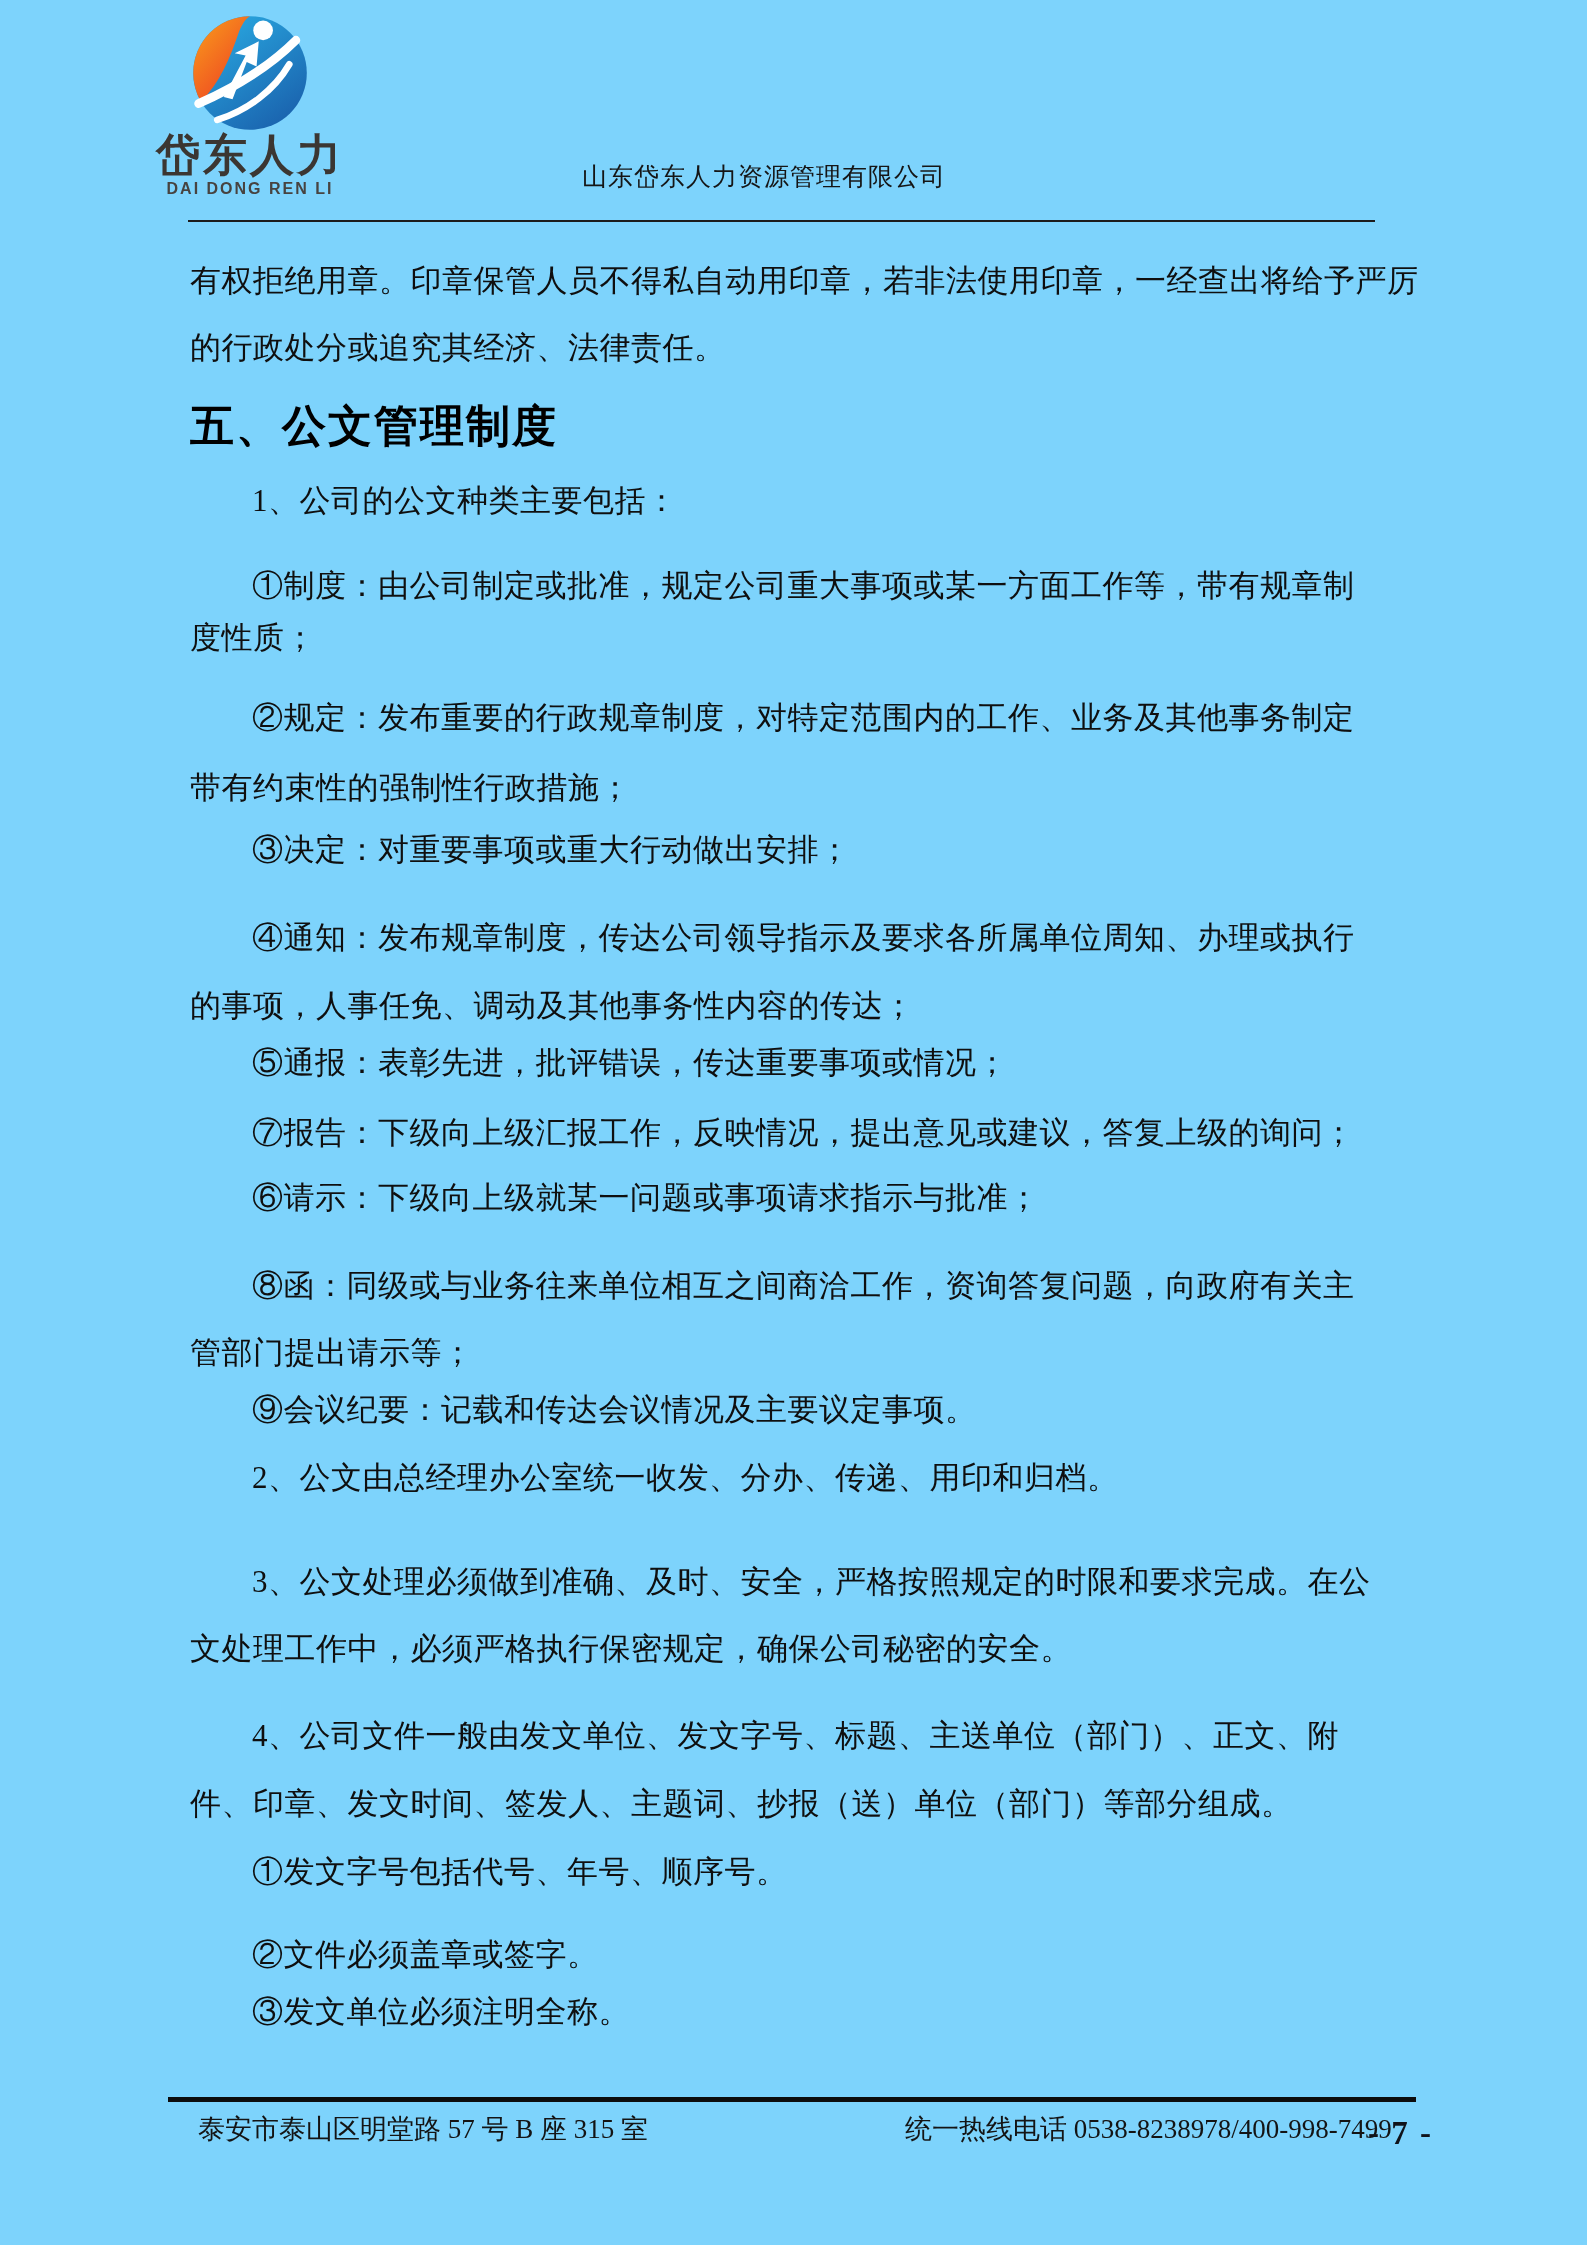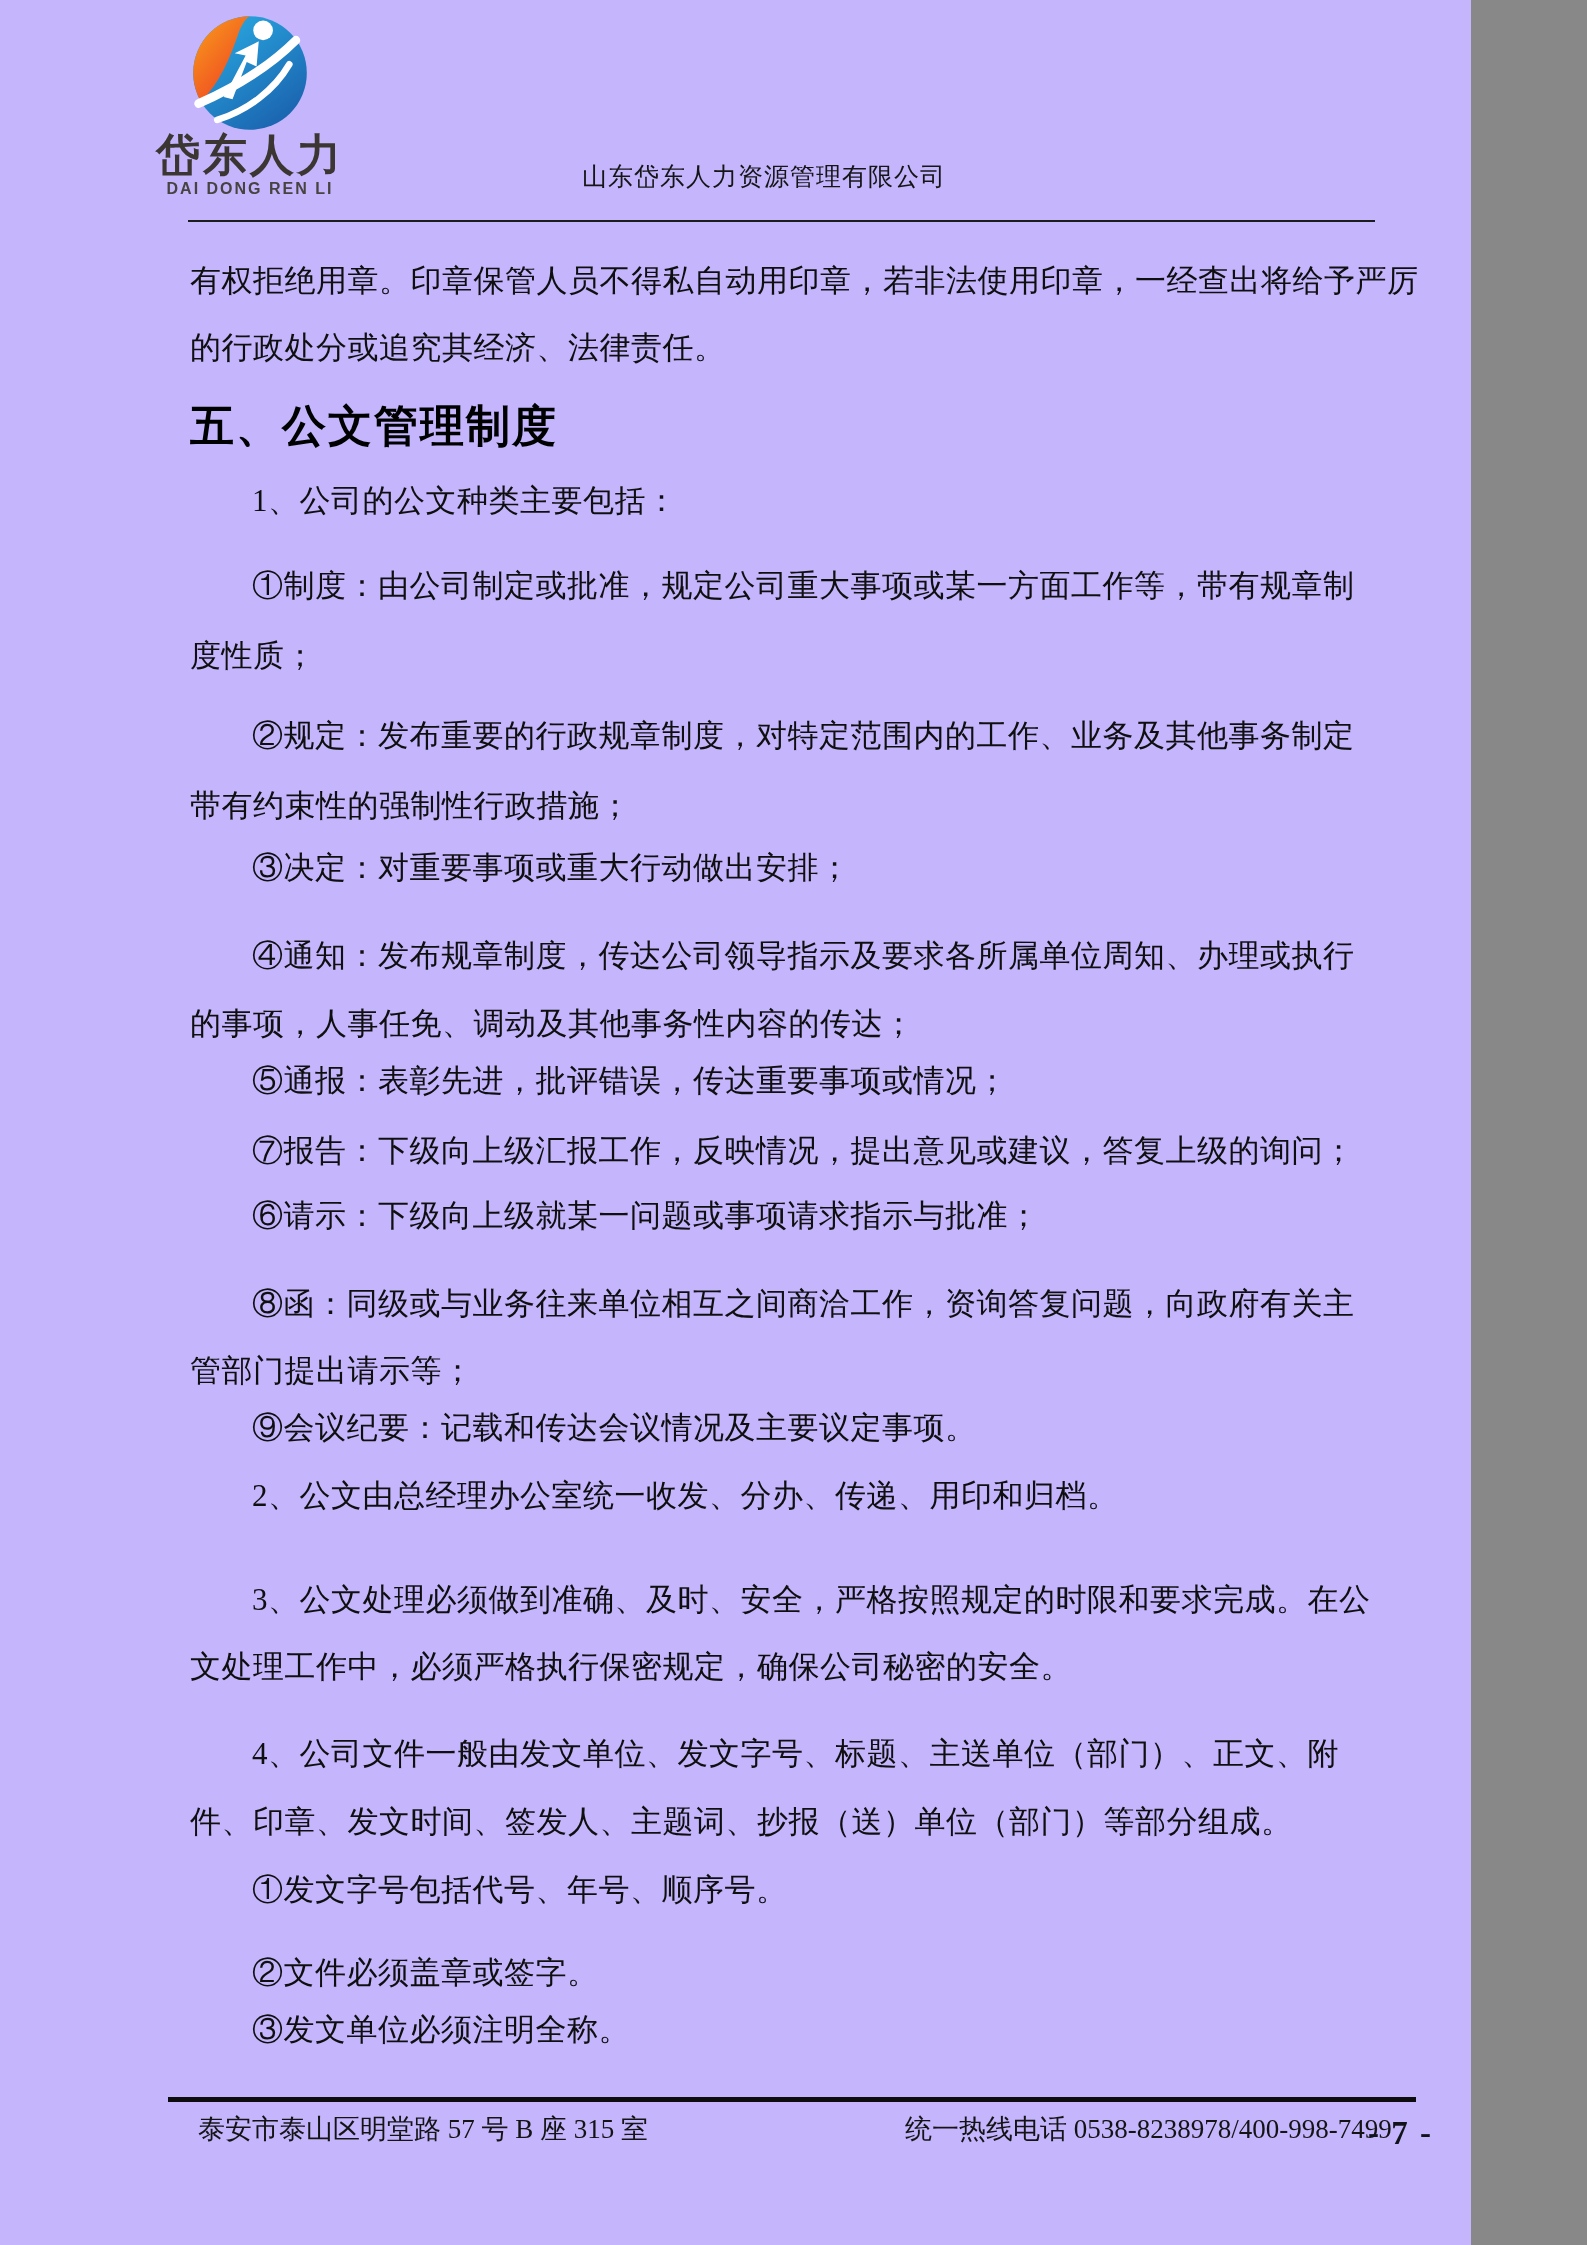--- a/index.html
+++ b/index.html
@@ -1,19 +1,19 @@
 <!DOCTYPE html>
 <html><head>
 <meta charset="utf-8">
 <style>
   html,body{margin:0;padding:0;background:#888;}
   .page{
     position:relative;
-    width:1471px;height:2245px;
-    background:#c4b5fd;
+    width:1587px;height:2245px;
+    background:#7dd3fc;
     font-family:"Liberation Serif","DejaVu Serif",serif;
     color:#0f0f0f;
     overflow:hidden;
   }
   
   .logo-block{position:absolute;left:150px;top:14px;width:200px;text-align:center;}
   .logo-mark{display:block;margin:0 auto;}
   .logo-cn{
     font-family:"Liberation Sans","DejaVu Sans",sans-serif;
     font-weight:bold;font-size:44px;line-height:46px;
@@ -94,21 +94,21 @@
   <div class="company-name">山东岱东人力资源管理有限公司</div>
 
   <div class="header-rule"></div>
 
   <div class="body-text">
     <div class="line">有权拒绝用章。印章保管人员不得私自动用印章，若非法使用印章，一经查出将给予严厉</div>
     <div class="line" style="margin-top:36px">的行政处分或追究其经济、法律责任。</div>
     <div class="line heading" style="margin-top:41px">五、公文管理制度</div>
     <div class="line indent" style="margin-top:36px">1、公司的公文种类主要包括：</div>
     <div class="line indent" style="margin-top:54px">①制度：由公司制定或批准，规定公司重大事项或某一方面工作等，带有规章制</div>
-    <div class="line" style="margin-top:39px">度性质；</div>
+    <div class="line" style="margin-top:21px">度性质；</div>
     <div class="line indent" style="margin-top:49px">②规定：发布重要的行政规章制度，对特定范围内的工作、业务及其他事务制定</div>
     <div class="line" style="margin-top:39px">带有约束性的强制性行政措施；</div>
     <div class="line indent" style="margin-top:31px">③决定：对重要事项或重大行动做出安排；</div>
     <div class="line indent" style="margin-top:57px">④通知：发布规章制度，传达公司领导指示及要求各所属单位周知、办理或执行</div>
     <div class="line" style="margin-top:37px">的事项，人事任免、调动及其他事务性内容的传达；</div>
     <div class="line indent" style="margin-top:26px">⑤通报：表彰先进，批评错误，传达重要事项或情况；</div>
     <div class="line indent" style="margin-top:39px">⑦报告：下级向上级汇报工作，反映情况，提出意见或建议，答复上级的询问；</div>
     <div class="line indent" style="margin-top:34px">⑥请示：下级向上级就某一问题或事项请求指示与批准；</div>
     <div class="line indent" style="margin-top:57px">⑧函：同级或与业务往来单位相互之间商洽工作，资询答复问题，向政府有关主</div>
     <div class="line" style="margin-top:36px">管部门提出请示等；</div>

